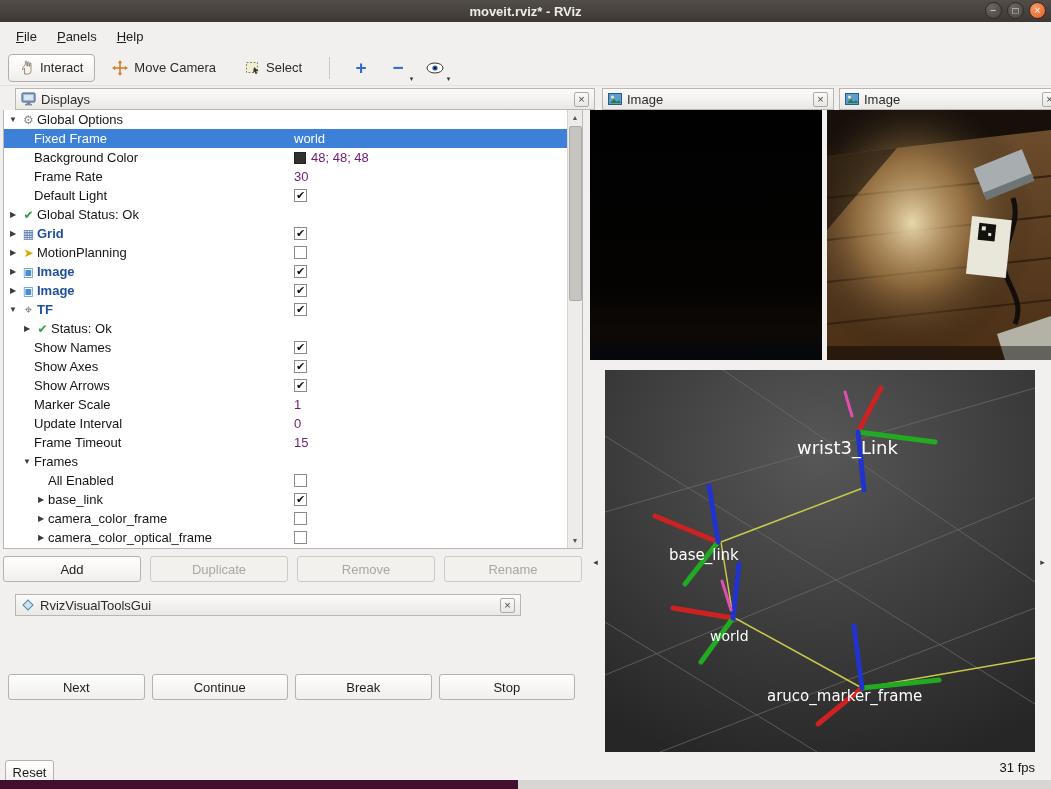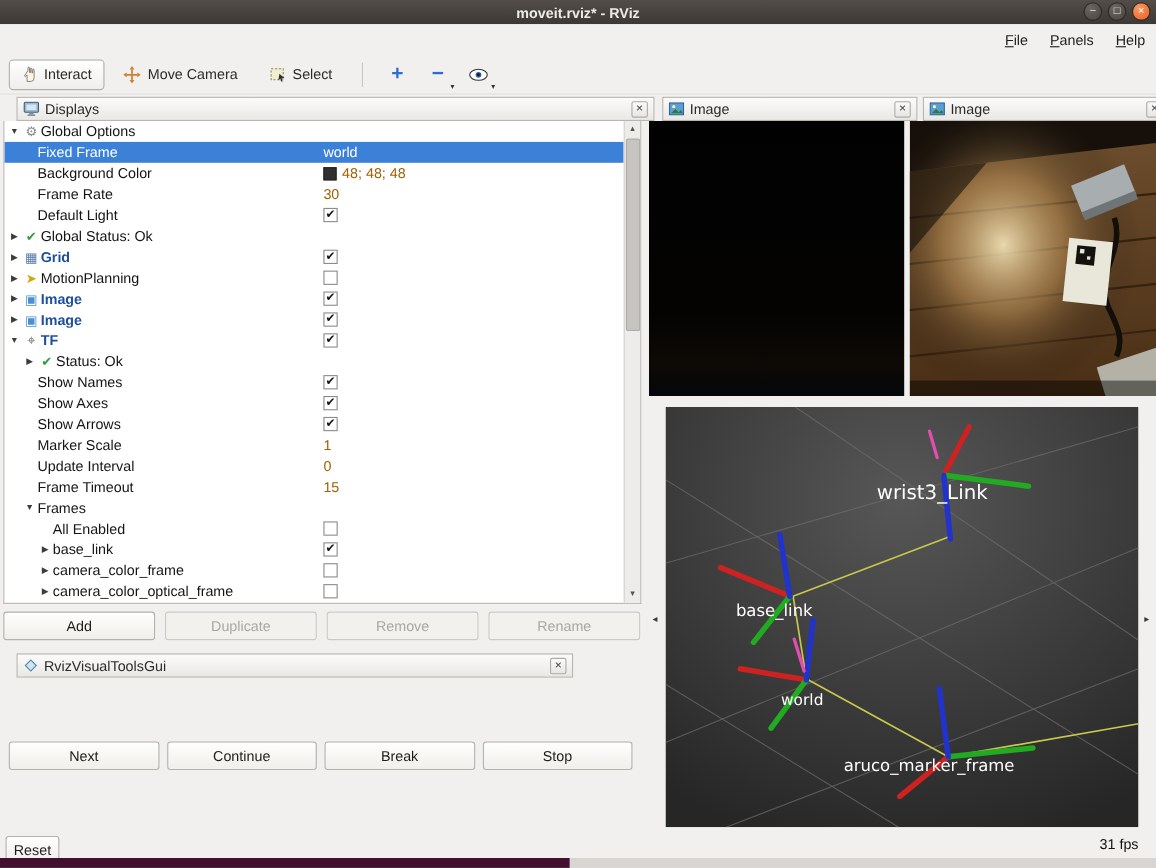--- a/index.html
+++ b/index.html
@@ -8,21 +8,21 @@
 button{font-family:inherit;}
 
 
 .titlebar{position:absolute;left:0;top:0;width:1051px;height:22px;background:linear-gradient(#524d48,#3d3834);display:flex;align-items:center;justify-content:center;}
 .titlebar .title{color:#efece6;font-weight:bold;font-size:13px;}
 .winbtns{position:absolute;right:5px;top:2px;display:flex;gap:5px;}
 .winbtn{width:17px;height:17px;border-radius:50%;display:flex;align-items:center;justify-content:center;font-size:10px;color:#e8e4de;background:radial-gradient(circle at 35% 30%,#6d6660,#484publi23f);background:radial-gradient(circle at 35% 30%,#6d6660,#484340);border:1px solid #2e2a26;cursor:default;}
 .winbtn.close{background:radial-gradient(circle at 35% 30%,#f79a67,#e85e20);color:#fff;}
 
 
-.menubar{position:absolute;left:0;top:22px;width:1051px;height:28px;background:#f2f0ee;display:flex;align-items:center;padding-left:6px;justify-content:flex-end;}
+.menubar{position:absolute;left:0;top:22px;width:1051px;height:28px;background:#f2f0ee;display:flex;align-items:center;padding-left:6px;}
 .menu-item{display:inline-block;padding:4px 10px;color:#1e1c1a;}
 .menu-item::first-letter{text-decoration:underline;}
 
 
 .toolbar{position:absolute;left:0;top:50px;width:1051px;height:36px;background:#f2f0ee;display:flex;align-items:center;padding-left:8px;gap:5px;border-bottom:1px solid #e2e0dd;}
 .tool-btn{display:flex;align-items:center;gap:6px;height:28px;padding:0 11px;background:transparent;border:1px solid transparent;font-size:13px;color:#2c2a28;}
 .tool-btn.active{background:linear-gradient(#ffffff,#f0eeec);border:1px solid #b2afaa;border-radius:4px;}
 .tool-sep{width:1px;height:22px;background:#cac7c3;margin:0 10px;}
 .tool-icon-btn{position:relative;display:flex;align-items:center;justify-content:center;width:32px;height:28px;background:transparent;border:none;}
 .blue-glyph{color:#2b6fd0;font-size:19px;font-weight:bold;line-height:1;}
@@ -46,21 +46,21 @@
 .ticon{width:17px;font-size:12px;text-align:center;flex:none;}
 .ic-gear{color:#8a8a8a;}
 .ic-check{color:#2e9e3e;}
 .ic-grid{color:#5577aa;}
 .ic-motion{color:#d5a500;}
 .ic-image{color:#4a8fd0;}
 .ic-tf{color:#777;font-size:13px;}
 .tlabel{color:#141414;}
 .tlabel.en{color:#1d4f9c;font-weight:bold;}
 .tright{position:absolute;left:290px;right:16px;top:0;height:19px;display:flex;align-items:center;}
-.tval{color:#a16207;}
+.tval{color:#701a75;}
 .cb{width:13px;height:13px;border:1px solid #8a8a8a;background:#fff;font-size:11px;line-height:11px;text-align:center;color:#111;flex:none;}
 .swatch{width:12px;height:12px;border:1px solid #222;margin-right:5px;flex:none;}
 .scrollbar{position:absolute;right:0;top:0;bottom:0;width:15px;background:#edecea;border-left:1px solid #d5d3d0;}
 .scroll-btn{height:15px;font-size:7px;color:#555;text-align:center;line-height:15px;}
 .scroll-btn.down{position:absolute;bottom:0;width:100%;}
 .scroll-thumb{position:absolute;left:1px;top:16px;width:13px;height:175px;background:#c6c4c1;border:1px solid #aeaba7;border-radius:2px;}
 
 
 .btnrow{position:absolute;display:flex;}
 #displays-buttons{left:3px;top:556px;width:579px;gap:9px;}

